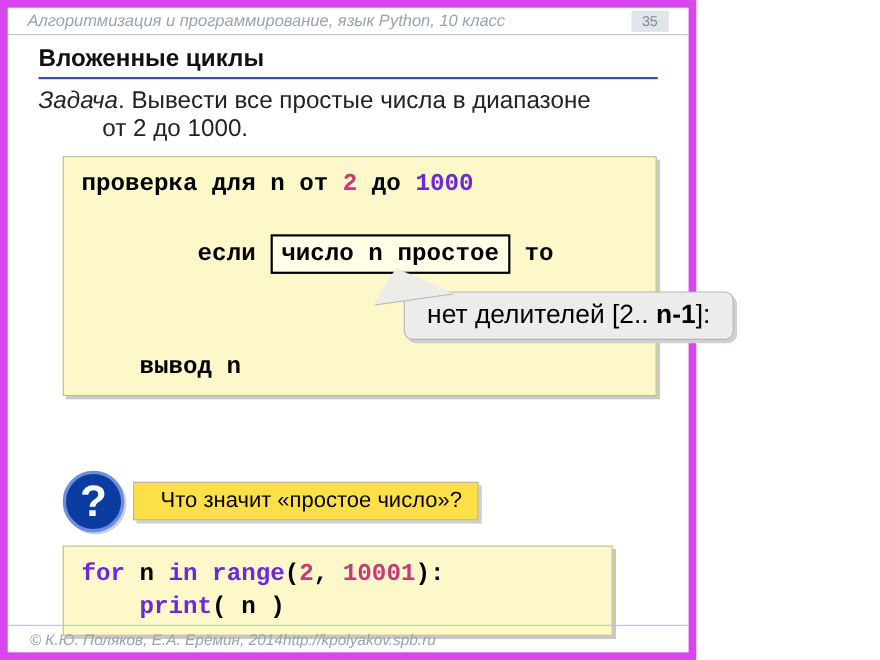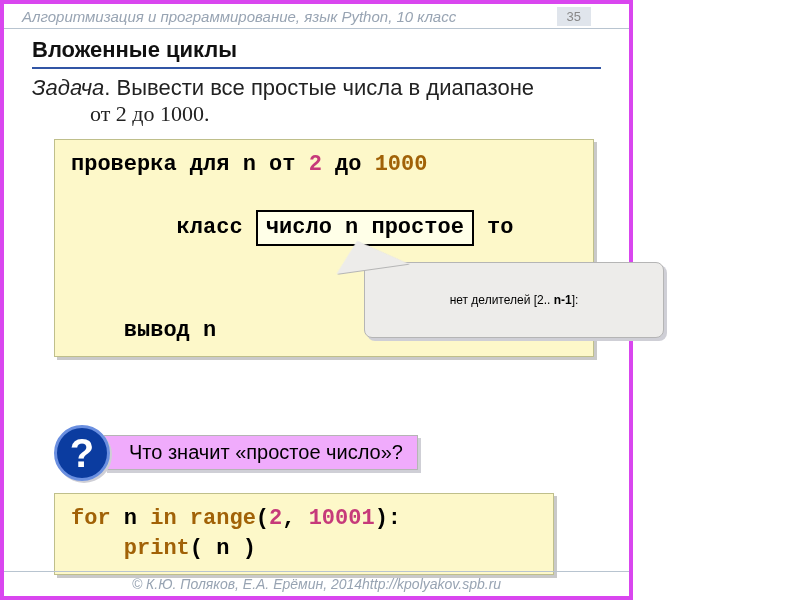--- a/index.html
+++ b/index.html
@@ -6,98 +6,97 @@
   body {
     width: 800px; height: 600px;
     background: #fff;
     font-family: Arial, sans-serif;
     position: relative;
     overflow: hidden;
   }
   .slide {
     width: 633px; height: 600px;
     position: relative;
-    border: 4px solid #d946ef;
+    border: 7px solid #d946ef;
   }
   .header-bar {
     height: 25px;
     border-bottom: 1px solid #b8c4d0;
     padding: 3px 18px;
     display: flex;
     align-items: center;
     justify-content: space-between;
     color: #98a4b3;
     font-style: italic;
     font-size: 15px;
   }
   .page-num {
     background: #e0e5ec;
     padding: 2px 10px;
     font-size: 13px;
     font-style: normal;
     color: #888;
-    margin-right: 20px;
   }
   .title {
     padding: 8px 28px 2px 28px;
     font-size: 22px;
     font-weight: 700;
     color: #111;
   }
   .title-rule {
     margin: 2px 28px 6px 28px;
     border: none;
     border-top: 2px solid #3155a5;
   }
   .task {
     padding: 0 24px 6px 28px;
     font-size: 22px;
     color: #222;
   }
   .task-em { font-style: italic; }
-  .indent2 { padding-left: 58px; font-family: Liberation Serif, serif; }
+  .indent2 { padding-left: 58px; }
 
   .code-block {
     position: relative;
     margin: 6px 28px 8px 50px;
     background: #fdf8c9;
     border: 1px solid #bfbf8b;
     box-shadow: 3px 3px 0 #c9c9c9;
     padding: 10px 16px 10px 16px;
     font-family: "Courier New", monospace;
     font-size: 22px;
     font-weight: 700;
     line-height: 30px;
     color: #000;
   }
   .code-block.pseudo { width: 540px; }
   .code-block.py { width: 500px; margin-top: 18px; }
 
-  .kw-blue { color: #a16207; margin-top: 24px; }
+  .kw-blue { color: #6d28d9; margin-top: 24px; }
   .num-pink { color: #c63a7a; }
 
   .inner-box {
     display: inline-block;
     background: #ffffe8;
     border: 2px solid #000;
     padding: 1px 8px;
     font-family: "Courier New", monospace;
     font-weight: 700;
   }
 
   .callout {
     position: absolute;
     left: 360px; top: 258px;
     width: 300px;
     background: #edecea;
     border: 1px solid #b5b5b5;
     border-radius: 8px;
     box-shadow: 3px 3px 0 #cfcfd6;
-    padding: 24px 12px;
-    font-size: 12px;
+    padding: 8px 12px;
+    font-size: 24px;
     text-align: center;
     line-height: 26px;
   }
   .callout-tail {
     position: absolute;
     left: 330px; top: 235px;
     width: 0; height: 0;
     border-left: 25px solid transparent;
     border-right: 48px solid transparent;
     border-bottom: 30px solid #edecea;
@@ -107,22 +106,22 @@
   }
   .callout b { font-weight: 700; }
 
   .question-row {
     margin: 76px 28px 0 50px;
     position: relative;
     height: 42px;
   }
   .q-text-box {
     position: absolute;
-    left: 50px; top: 2px;
-    background: #f0abfc;
+    left: 64px; top: 2px;
+    background: #fde047;
     border: 1px solid #b5b5b5;
     font-size: 20px;
     padding: 5px 14px 5px 24px;
     box-shadow: 3px 3px 0 #cfcfd6;
     white-space: nowrap;
     text-align: center;
   }
   .q-badge {
     position: absolute;
     left: 0; top: -8px;
@@ -139,21 +138,21 @@
   }
 
   .footer-bar {
     position: absolute;
     left: 0; right: 0; bottom: 0;
     height: 25px;
     border-top: 1px solid #b8c4d0;
     padding: 3px 20px;
     display: flex;
     align-items: center;
-    justify-content: center;
+    justify-content: flex-start;
     color: #98a4b3;
     font-style: italic;
     font-size: 14px;
   }
 </style>
 </head>
 <body>
 
 <div class="slide">
 
@@ -168,21 +167,21 @@
   <div class="task">
     <span class="task-em">Задача</span><span>. Вывести все простые числа в диапазоне</span>
     <div class="indent2">от 2 до 1000.</div>
   </div>
 
   <div class="code-block pseudo">
     <div>
       <span>проверка для n от </span><span class="num-pink">2</span><span> до </span><span class="kw-blue">1000</span>
     </div>
     <div style="white-space:pre;">
-      <span>  класс </span><span class="inner-box">число n простое</span><span> то</span>
+      <span>  если </span><span class="inner-box">число n простое</span><span> то</span>
     </div>
     <div style="white-space:pre;margin-top:40px;">    вывод n</div>
   </div>
 
   <div class="callout-tail"></div>
   <div class="callout">
     <span>нет делителей [2.. </span><b>n-1</b><span>]:</span><br>
   </div>
 
   <div class="question-row">

